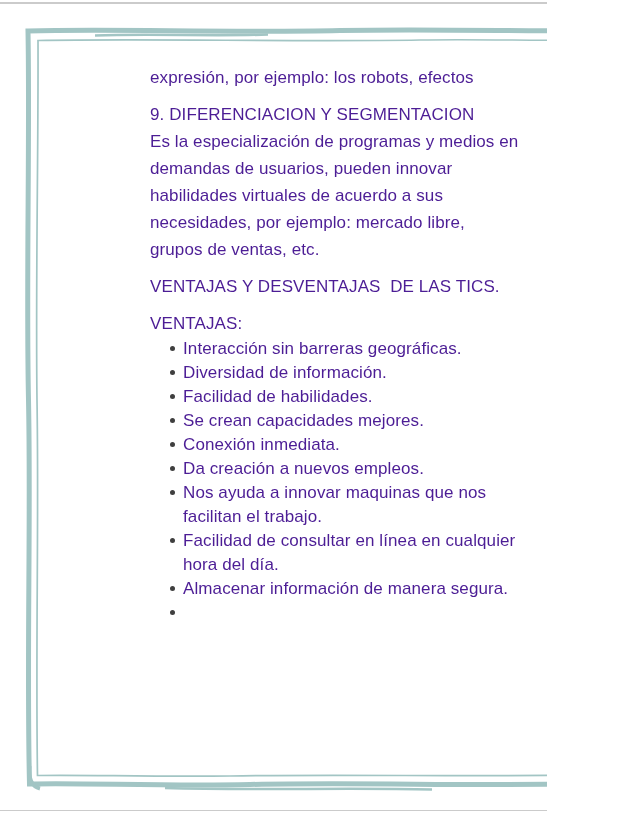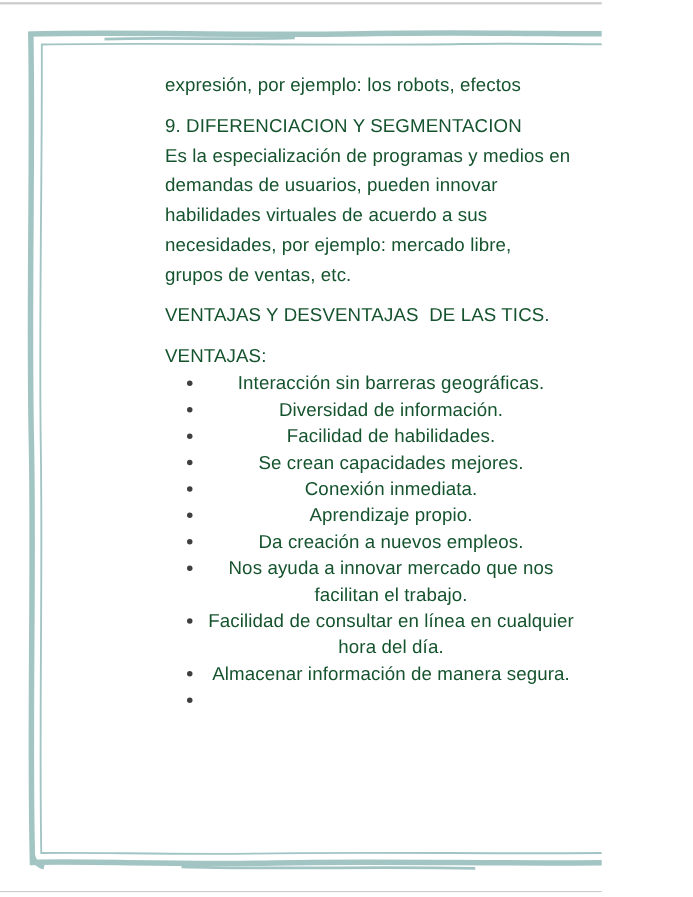--- a/index.html
+++ b/index.html
@@ -3,38 +3,38 @@
 <meta charset="utf-8">
 <style>
   html, body { margin: 0; padding: 0; background: #ffffff; }
   .page {
     position: relative;
     width: 547px;
     height: 815px;
     background: #ffffff;
     overflow: hidden;
     font-family: "Liberation Sans", "DejaVu Sans", sans-serif;
-    color: #14532d;
+    color: #4c1d95;
   }
   .edge { position: absolute; background: #cbcbcb; }
   .edge-top    { top: 2px; left: 0; width: 630px; height: 1.5px; }
   .edge-bottom { top: 809.5px; left: 0; width: 630px; height: 1.5px; }
   .edge-right  { top: 2px; left: 626.5px; width: 1.5px; height: 809px; }
   .frame-svg { position: absolute; left: 0; top: 0; width: 630px; height: 815px; }
   .textblock {
     position: absolute;
     left: 150px;
     top: 64px;
     width: 378px;
     font-size: 17px;
     letter-spacing: 0.1px;
   }
   .line { white-space: pre; line-height: 27px; min-height: 27px; }
   .gap  { height: 10px; }
-  ul.bullets { list-style: none; margin: 0; padding: 0; text-align: center; }
+  ul.bullets { list-style: none; margin: 0; padding: 0; }
   ul.bullets li {
     position: relative;
     padding-left: 33px;
     line-height: 24px;
   }
   .dot {
     position: absolute;
     left: 20px;
     top: 9px;
     width: 5px;
@@ -97,22 +97,21 @@
     <div class="gap"></div>
 
     <div class="line">VENTAJAS:</div>
 
     <ul class="bullets">
       <li><span class="dot"></span><span>Interacción sin barreras geográficas.</span></li>
       <li><span class="dot"></span><span>Diversidad de información.</span></li>
       <li><span class="dot"></span><span>Facilidad de habilidades.</span></li>
       <li><span class="dot"></span><span>Se crean capacidades mejores.</span></li>
       <li><span class="dot"></span><span>Conexión inmediata.</span></li>
-      <li><span class="dot"></span><span>Aprendizaje propio.</span></li>
       <li><span class="dot"></span><span>Da creación a nuevos empleos.</span></li>
-      <li><span class="dot"></span><span>Nos ayuda a innovar mercado que nos facilitan el trabajo.</span></li>
+      <li><span class="dot"></span><span>Nos ayuda a innovar maquinas que nos facilitan el trabajo.</span></li>
       <li><span class="dot"></span><span>Facilidad de consultar en línea en cualquier hora del día.</span></li>
       <li><span class="dot"></span><span>Almacenar información de manera segura.</span></li>
       <li><span class="dot"></span></li>
     </ul>
 
   </div>
 </div>
 
 </body></html>

